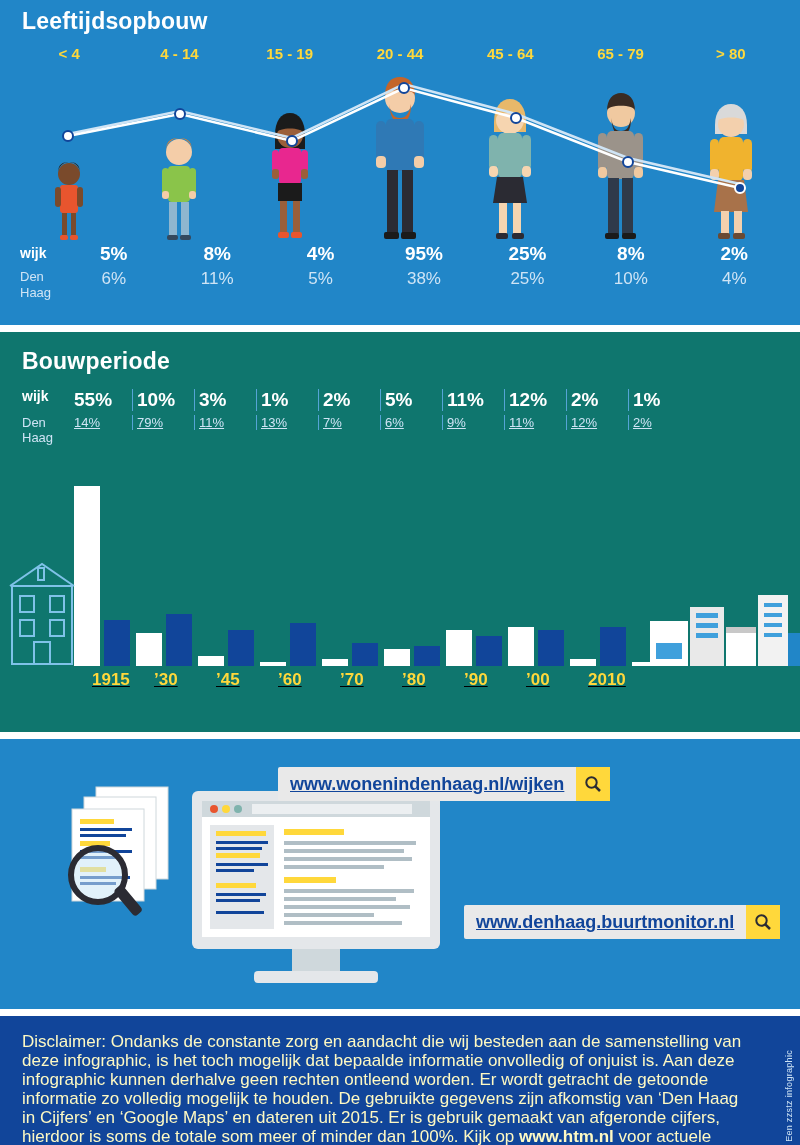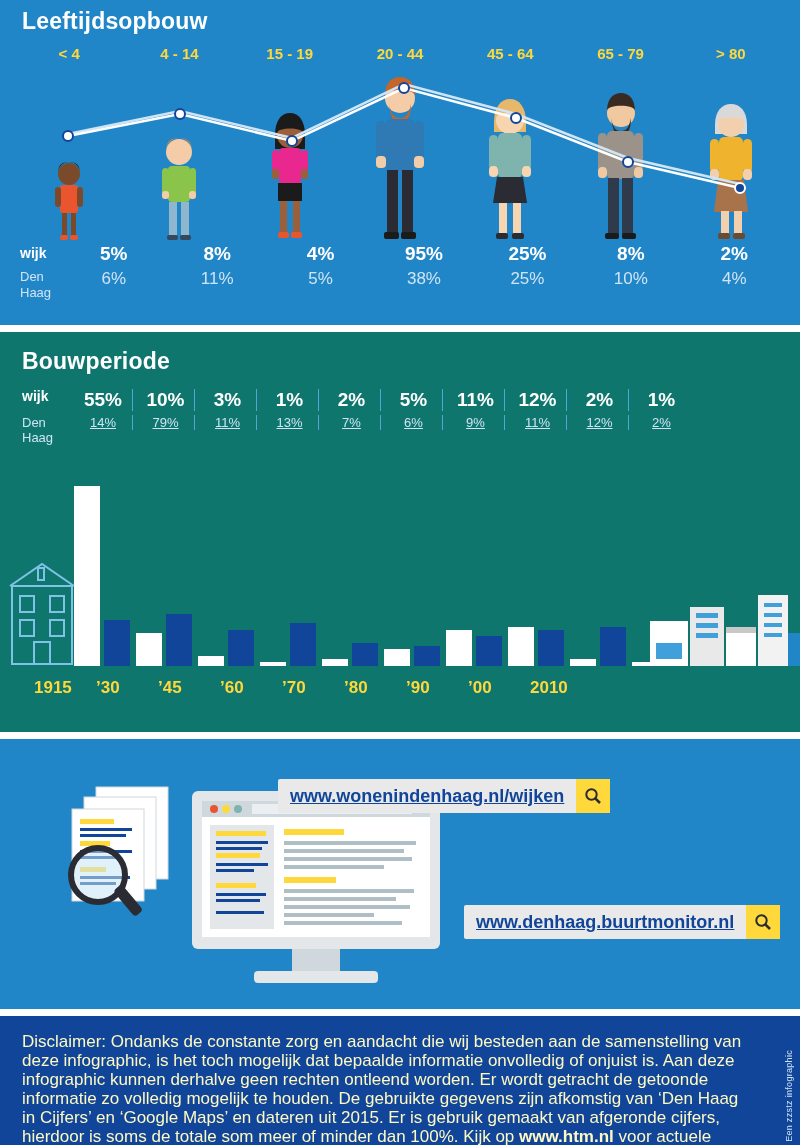--- a/index.html
+++ b/index.html
@@ -47,55 +47,55 @@
 
   
   .sep { height: 7px; background: #ffffff; }
 
   
   #panel-build { height: 400px; background: #0f766e; padding-top: 8px; }
   .build-values { padding-left: 8px; margin-top: 14px; }
   .bv-row { display: flex; align-items: flex-start; }
   .bv-label { width: 62px; padding-left: 14px; color: #cfe4f5; font-size: 13px; line-height: 15px; }
   .bv-label.wijk { color:#ffffff; font-weight: bold; font-size: 14px; }
-  .bv-cell { width: 62px; text-align: center; padding-left: 4px; }
+  .bv-cell { width: 62px; text-align: left; padding-left: 4px; }
   .bv-wijk { color: #ffffff; font-weight: bold; font-size: 19px; }
   .bv-dh { color: #cfe4f5; font-size: 13px; text-decoration: underline; }
   .bv-sep { border-left: 1px solid #55a4d6; }
 
   .bars-area {
     position: relative; height: 215px; margin-top: 6px; padding-left: 70px;
     display: flex; align-items: flex-end;
   }
   .bar-slot { width: 62px; display: flex; justify-content: flex-start; align-items: flex-end; padding-left: 4px; }
   .bar { width: 26px; }
   .bar.wijk { background: #ffffff; }
   .bar.dh { background: #11459a; }
   .bar-pair { display: flex; align-items: flex-end; gap: 4px; }
 
   .house-left { position: absolute; left: 8px; bottom: 0; }
   .sky-right { position: absolute; right: 0; bottom: 0; }
 
-  .year-axis { display: flex; padding-left: 32px; margin-top: 12px; }
+  .year-axis { display: flex; padding-left: 90px; margin-top: 4px; text-decoration: underline; }
   .year-cell { width: 62px; text-align: left; padding-left: 2px; color: #ffd83b; font-weight: bold; font-size: 17px; }
 
   
   #panel-links { height: 270px; background: #2186c8; position: relative; }
   .link-pill {
     position: absolute; display: flex; align-items: stretch;
     background: #e9e9e9; height: 34px; border-radius: 2px;
   }
   .link-pill .txt {
     display: flex; align-items: center; padding: 0 12px;
     color: #11459a; font-size: 18px; font-weight: bold; text-decoration: underline;
   }
   .link-pill .btn {
     width: 34px; background: #ffd83b; display: flex; align-items: center; justify-content: center;
   }
-  #link1 { left: 278px; top: 40px; }
+  #link1 { left: 278px; top: 28px; }
   #link2 { left: 508px; top: 103px; }
   #link3 { left: 464px; top: 166px; }
 
   
   #panel-disc { height: 136px; background: #11459a; padding: 16px 52px 0 22px; }
   .disc-text { color: #fef9c3; font-size: 17px; line-height: 19px; }
   .disc-text b { font-weight: bold; }
   .credit {
     position: absolute; right: 6px; bottom: 10px;
     color: #cfe4f5; font-size: 9px;

